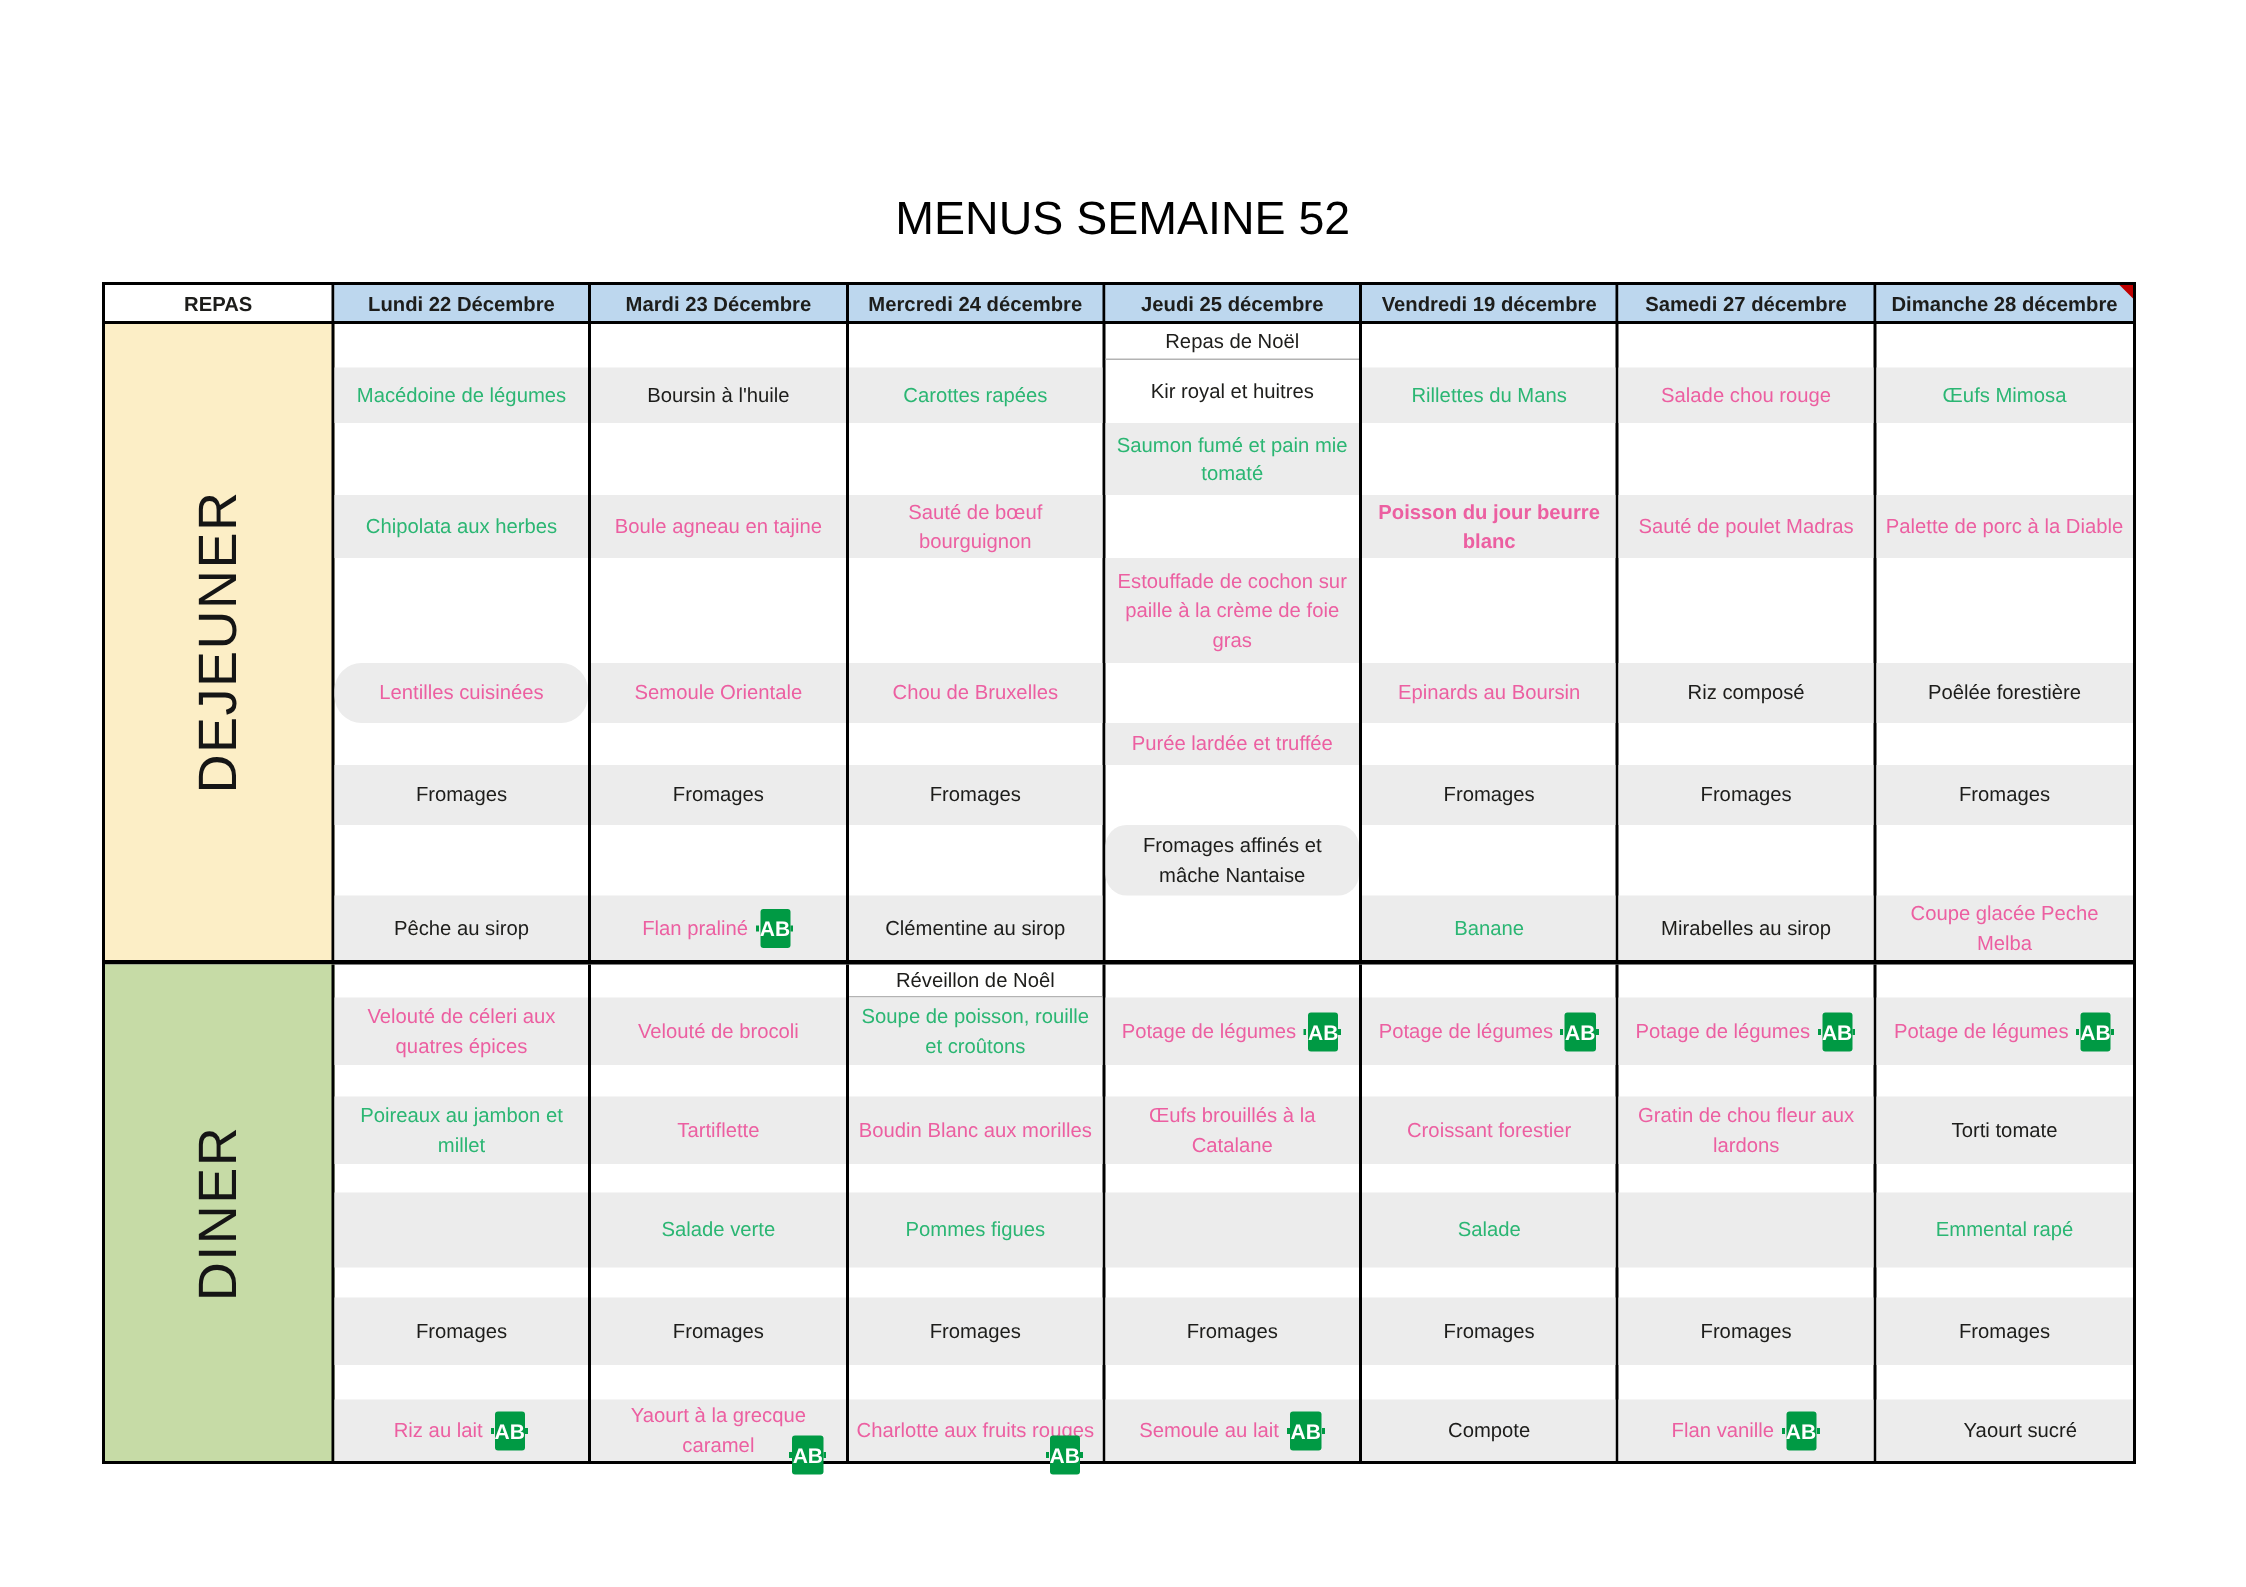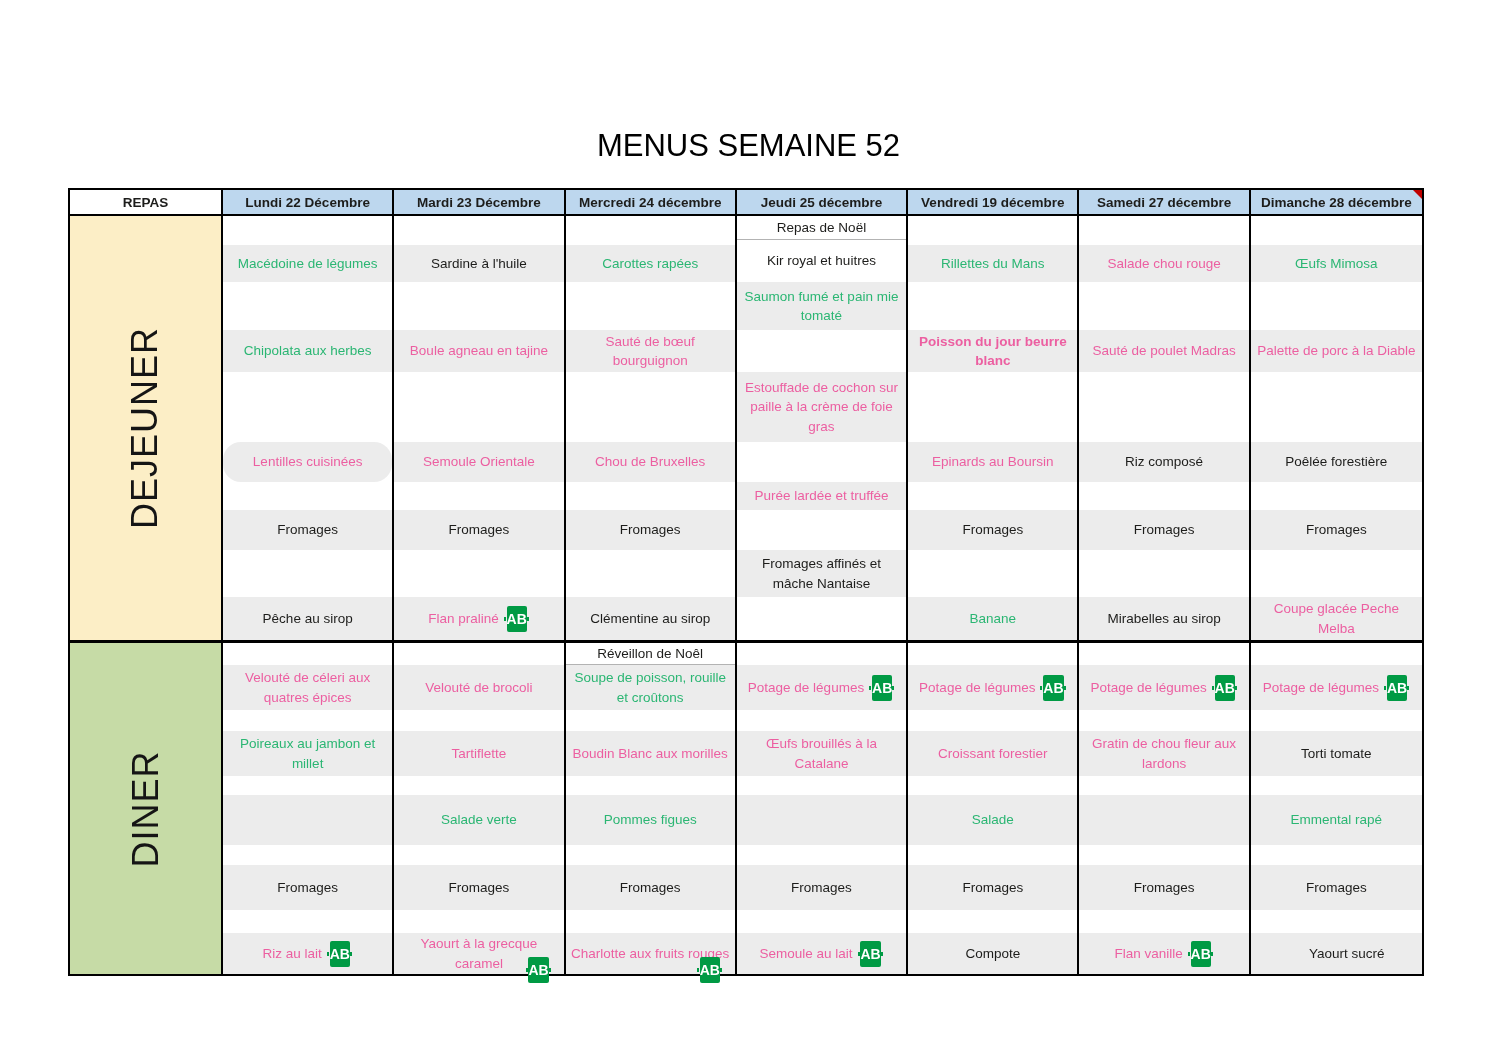--- a/index.html
+++ b/index.html
@@ -98,21 +98,21 @@
             <span class="celltext black">Fromages</span>
           </div>
           <div class="cell" style="flex: 0 0 47px;"></div>
           <div class="cell shaded" style="flex: 0 0 43px;">
             <span class="celltext black">Pêche au sirop</span>
           </div>
         </div>
       <div class="daycol">
           <div class="cell" style="flex: 0 0 29px;"></div>
           <div class="cell shaded" style="flex: 0 0 37px;">
-            <span class="celltext black">Sardine à l'huile</span>
+            <span class="celltext black">Boursin à l'huile</span>
           </div>
           <div class="cell" style="flex: 0 0 48px;"></div>
           <div class="cell shaded" style="flex: 0 0 42px;">
             <span class="celltext pink">Boule agneau en tajine</span>
           </div>
           <div class="cell" style="flex: 0 0 70px;"></div>
           <div class="cell shaded" style="flex: 0 0 40px;">
             <span class="celltext pink">Semoule Orientale</span>
           </div>
           <div class="cell" style="flex: 0 0 28px;"></div>
@@ -163,21 +163,21 @@
           </div>
           <div class="cell" style="flex: 0 0 42px;"></div>
           <div class="cell shaded" style="flex: 0 0 70px;">
             <span class="celltext pink">Estouffade de cochon sur paille à la crème de foie gras</span>
           </div>
           <div class="cell" style="flex: 0 0 40px;"></div>
           <div class="cell shaded" style="flex: 0 0 28px;">
             <span class="celltext pink">Purée lardée et truffée</span>
           </div>
           <div class="cell" style="flex: 0 0 40px;"></div>
-          <div class="cell shaded" style="flex: 0 0 47px;">
+          <div class="cell shaded" style="flex: 0 0 47px; border-radius: 14px;">
             <span class="celltext black">Fromages affinés et mâche Nantaise</span>
           </div>
           <div class="cell" style="flex: 0 0 43px;"></div>
         </div>
       <div class="daycol">
           <div class="cell" style="flex: 0 0 29px;"></div>
           <div class="cell shaded" style="flex: 0 0 37px;">
             <span class="celltext green">Rillettes du Mans</span>
           </div>
           <div class="cell" style="flex: 0 0 48px;"></div>

